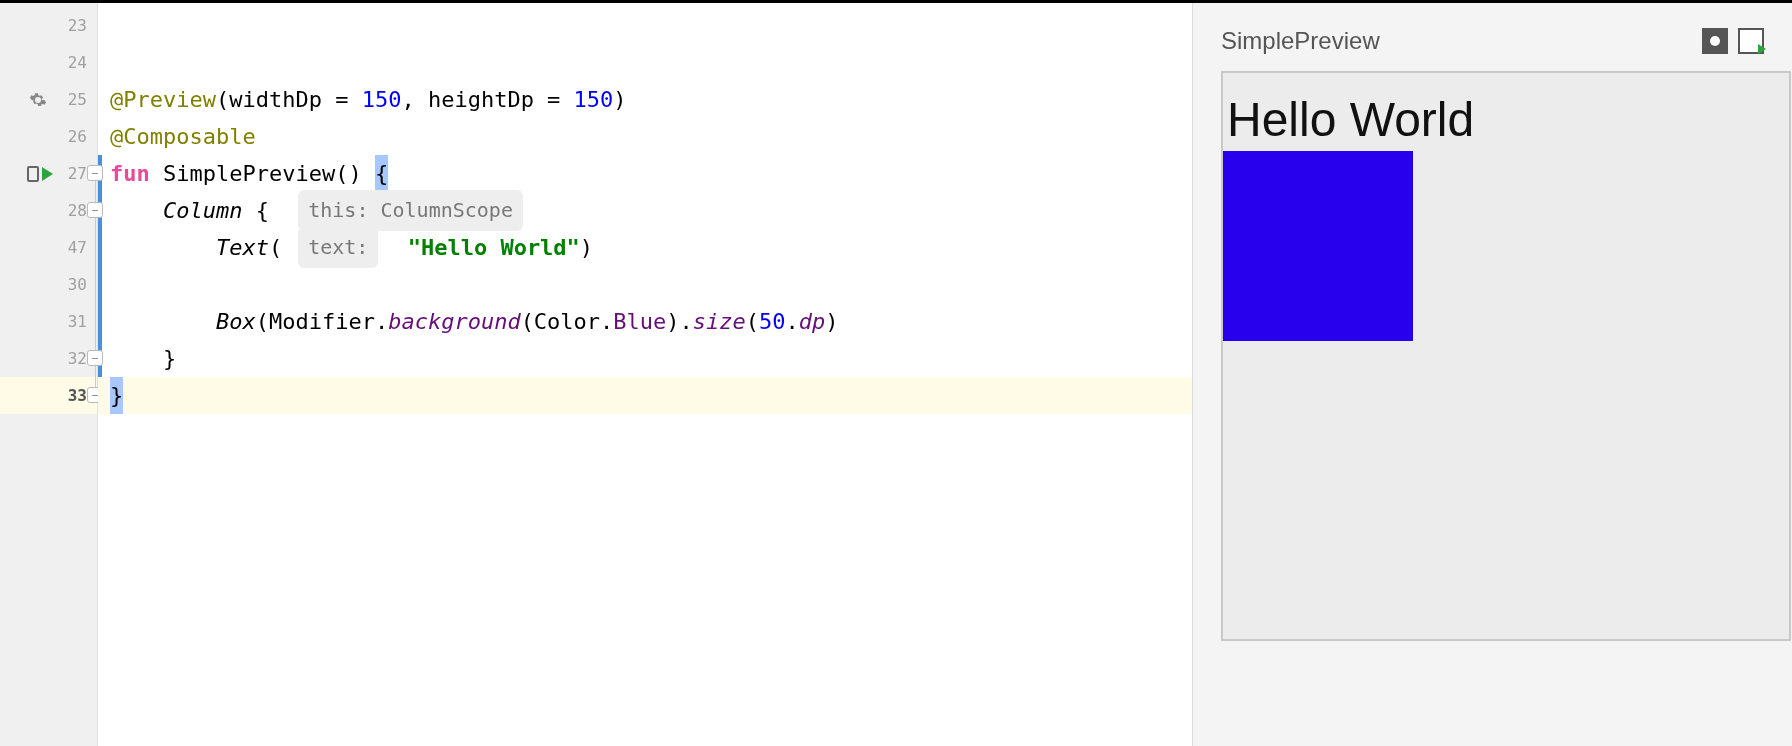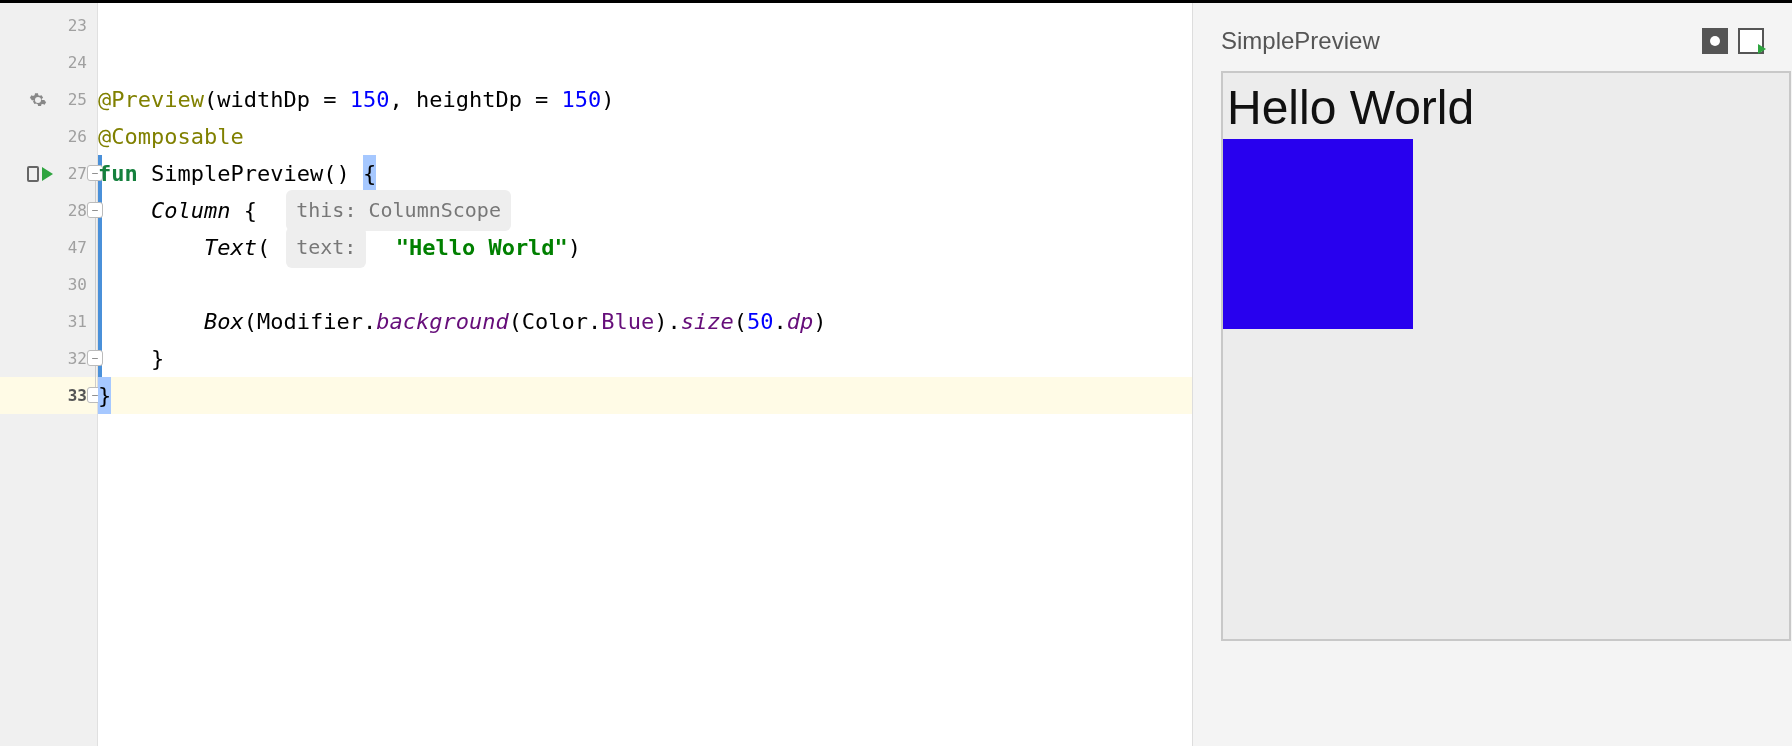--- a/index.html
+++ b/index.html
@@ -15,44 +15,44 @@
   .gear { width:18px; height:18px; color:#888; }
   .run-tri { width:0;height:0;border-top:7px solid transparent;border-bottom:7px solid transparent;border-left:11px solid #2ea43f; position:absolute; right:44px; }
   .run-box { width:12px;height:16px;border:2px solid #666; position:absolute; right:58px; border-radius:2px; }
   .fold-col { position:absolute; left:98px; top:0; width:0; height:100%; }
   .fold-handle { position:absolute; left:-11px; width:16px; height:16px; background:#fff; border:1px solid #bbb; border-radius:3px; display:flex; align-items:center; justify-content:center; font-size:11px; color:#888; cursor:pointer; }
   .fold-line { position:absolute; left:-3px; width:1px; background:#ccc; }
 
   .change-marker { position:absolute; left:98px; width:4px; background:#4a90d9; top: calc(4px + 37px*4); height: calc(37px*7); }
 
   .code { flex:1; padding-top:4px; font-size:22px; line-height:37px; position:relative; }
-  .code-row { height:37px; white-space:pre; padding-left:0; display:flex; align-items:center; }
+  .code-row { height:37px; white-space:pre; padding-left:12px; display:flex; align-items:center; }
   .code-row.active { background:#fffbe6; width:100%; }
 
   .tok-ann { color:#808000; }
-  .tok-key { color:#15803d; font-weight:bold; }
+  .tok-key { color:#ec4899; font-weight:bold; }
   .tok-num { color:#0000ff; }
   .tok-str { color:#008000; font-weight:bold; }
   .tok-call{ color:#000; font-style:italic; }
   .tok-pur { color:#660e7a; font-style:italic; }
   .hint { background:#eeeeee; color:#777; border-radius:6px; padding:2px 10px; font-style:normal; margin: 0 16px; font-size:20px; }
   .sel { background:#a6c8ff; }
 
   
   .preview-pane { width: 600px; background:#f4f4f4; height:100%; border-left:1px solid #ddd; padding: 18px 28px; position:relative; }
   .preview-header { display:flex; align-items:center; justify-content:space-between; height:40px;gap:45px; }
   .preview-title { font-family: -apple-system, Helvetica, Arial, sans-serif; font-size:24px; color:#555; }
   .preview-actions { display:flex; gap:10px; }
   .pa-icon { width:26px; height:26px; background:#555; display:flex; align-items:center; justify-content:center; cursor:pointer; position:relative; }
   .pa-icon.light { background:#fff; border:2px solid #555; }
   .pa-tri { position:absolute; right:-4px; bottom:-2px; width:0;height:0;border-top:5px solid transparent;border-bottom:5px solid transparent;border-left:8px solid #2ea43f; }
   .pa-finger { width:10px;height:10px;border-radius:50%;background:#fff; }
 
   .canvas { margin-top:10px; width:570px; height:570px; background:#ececec; border:2px solid #c8c8c8; position:relative; }
-  .hello { font-family: -apple-system, Helvetica, Arial, sans-serif; font-size:48px; color:#111; padding:4px 0 0 4px; line-height:1.3; }
+  .hello { font-family: -apple-system, Helvetica, Arial, sans-serif; font-size:48px; color:#111; padding:16px 0 0 4px; line-height:1.3; }
   .bluebox { width:190px; height:190px; background:#2800ee; }
 
 </style>
 </head>
 <body>
 
 <div class="editor-pane">
   <div class="gutter">
     <div class="gutter-row">
         <span class="line-number">23</span>

